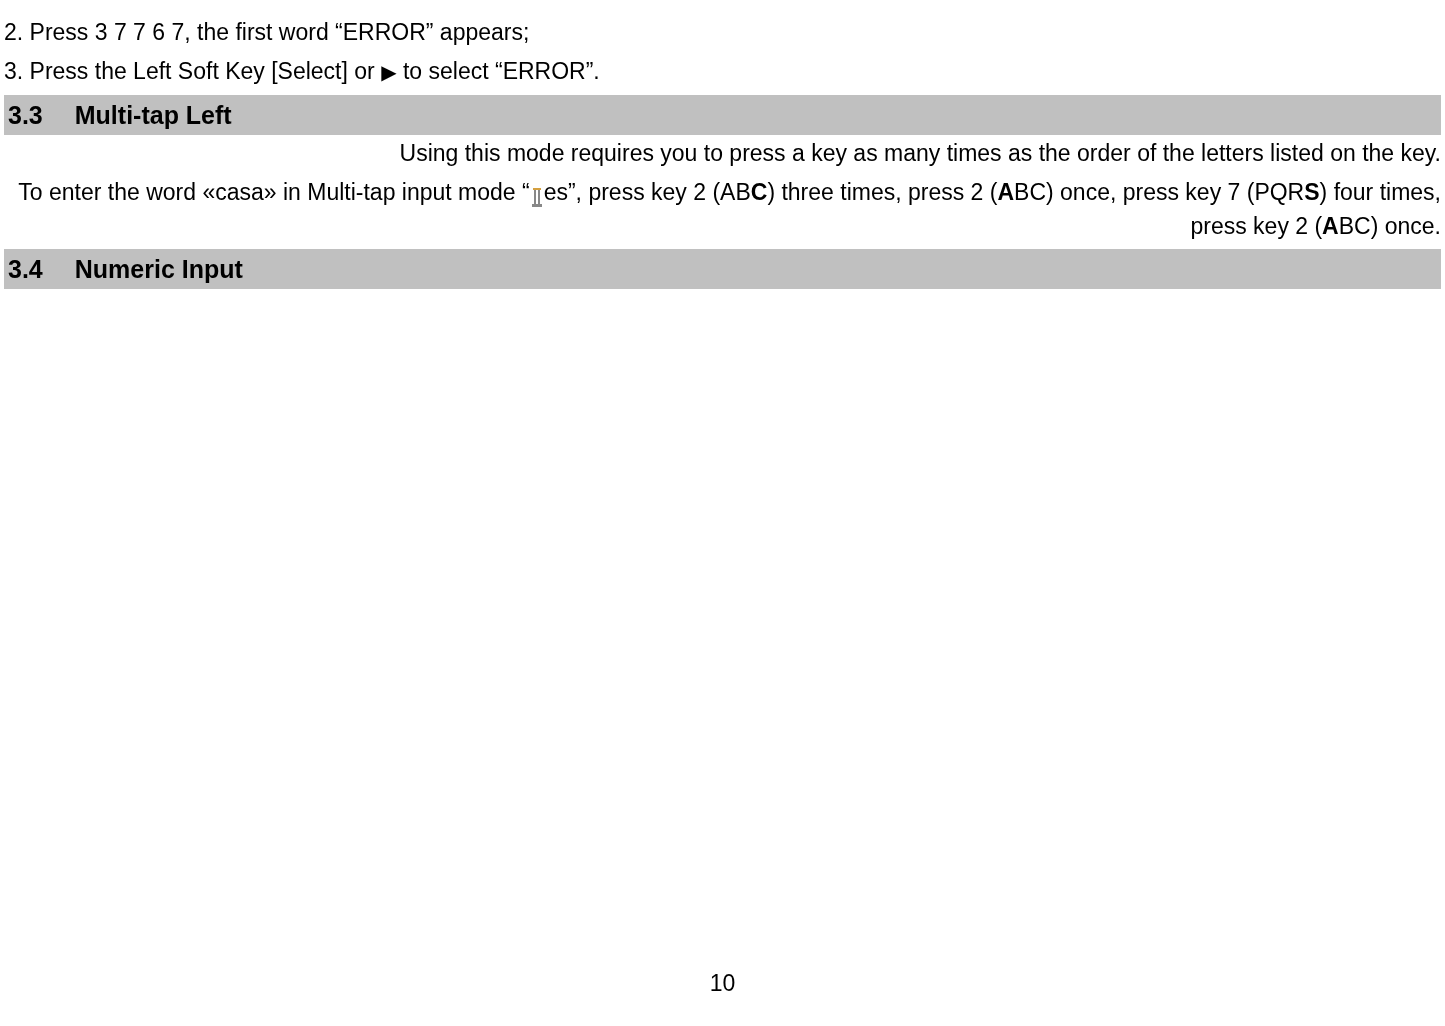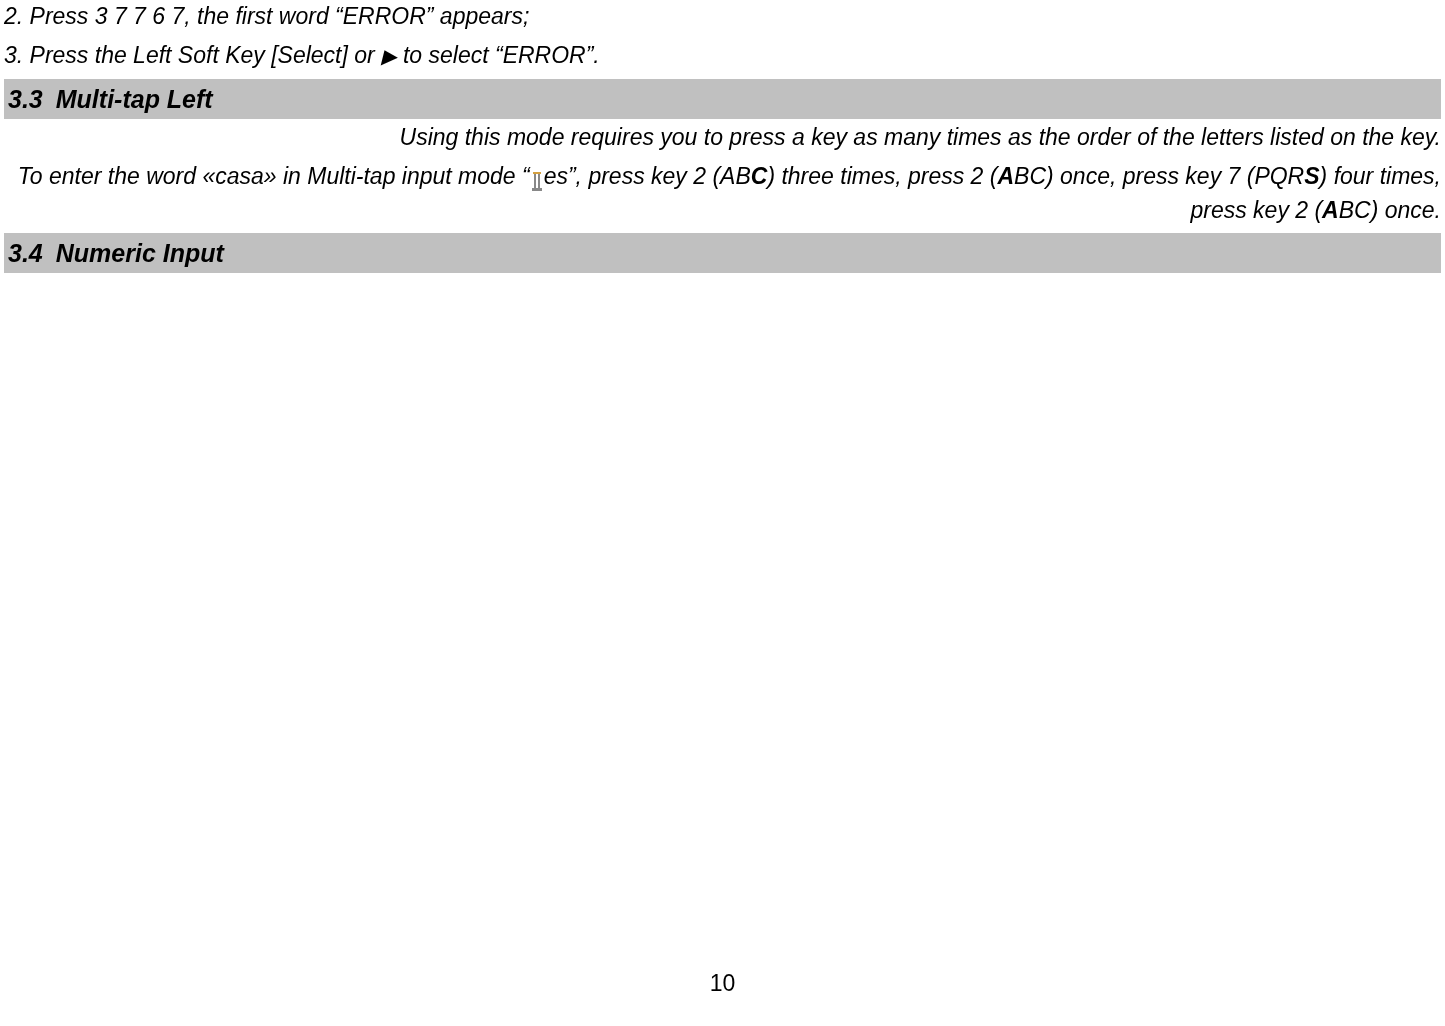--- a/index.html
+++ b/index.html
@@ -12,36 +12,35 @@
       font-size: 23px;
       line-height: 1.45;
       color: #000;
       background: #fff;
       width: 1445px;
       height: 1026px;
       position: relative;
       padding: 0;
     }
     .content {
-      padding: 0 4px;
-      font-style: italic;
+      padding: 16px 4px;
     }
     .step {
       margin-bottom: 6px;
     }
     .section-header {
       background: #c0c0c0;
       font-weight: bold;
       font-size: 25px;
       padding: 2px 4px;
       margin: 4px 0 2px 0;
       width: 100%;
     }
     .section-header .num {
-      margin-right: 13px;
+      margin-right: 32px;
     }
     .para {
       margin-bottom: 6px;
       text-align: right;
     }
     .bold {
       font-weight: bold;
     }
     .page-number {
       position: absolute;

